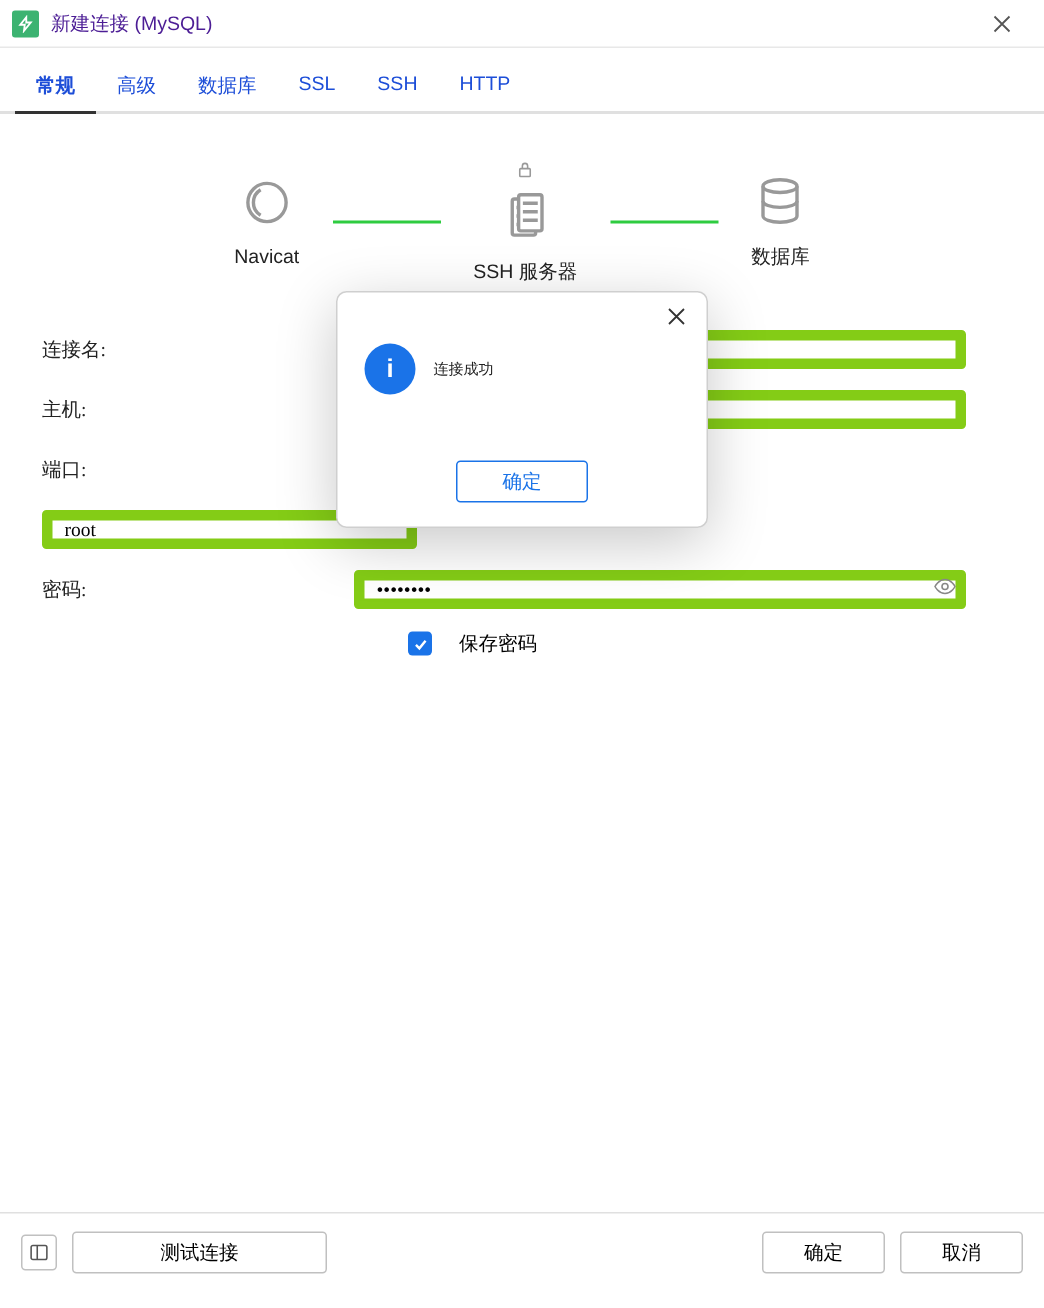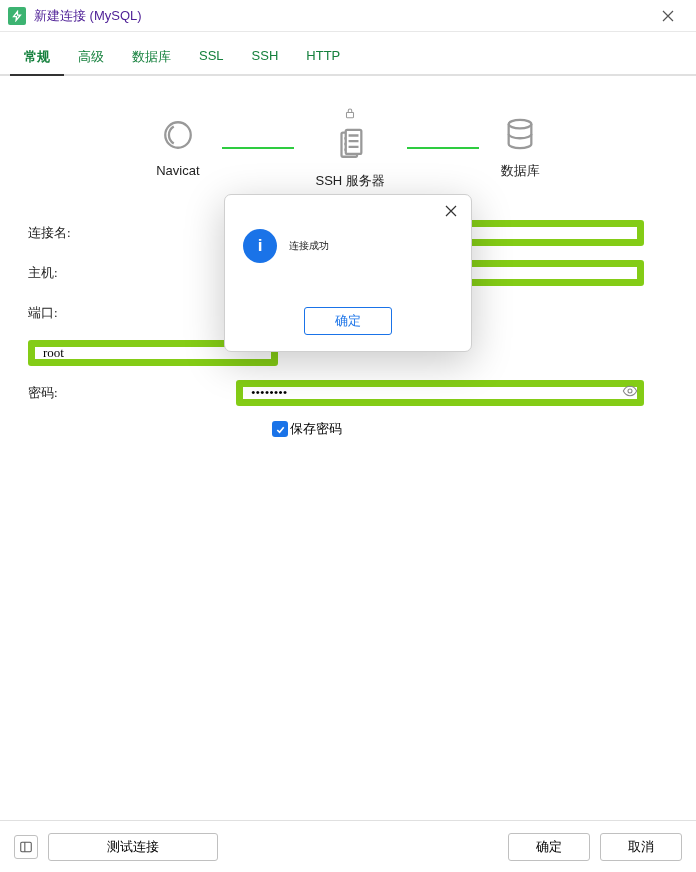--- a/index.html
+++ b/index.html
@@ -41,21 +41,21 @@
       cursor: pointer;
     }
     .tabs {
       display: flex;
       padding: 8px 10px 0 10px;
       gap: 0;
       border-bottom: 2px solid #e0e0e0;
     }
     .tab {
       padding: 8px 14px;
-      color: #15803d;
+      color: #1d4ed8;
       cursor: pointer;
       position: relative;
     }
     .tab.active {
       font-weight: 600;
     }
     .tab.active::after {
       content: "";
       position: absolute;
       left: 0; right: 0; bottom: -2px;
@@ -103,30 +103,30 @@
       font-family: inherit;
       font-size: 13px;
       background: #fff;
     }
     .port-input { width: 62px; }
     .pw-wrap { position: relative; width: 250px; }
     .pw-eye {
       position: absolute; right: 6px; top: 50%; transform: translateY(-50%);
       color: #888; cursor: pointer;
     }
-    .chk-row { display: flex; align-items: center; gap: 2px; margin-left: 208px; padding-left: 36px; }
+    .chk-row { display: flex; align-items: center; gap: 18px; margin-left: 208px; padding-left: 36px; }
     .chk {
       width: 16px; height: 16px; border-radius: 3px;
       background: #1a73e8; display: flex; align-items: center; justify-content: center;
       cursor: pointer;
     }
     .chk svg { width: 11px; height: 11px; }
     .footer {
       position: absolute;
-      bottom: 0; left: 0; right: 0;
+      bottom: 12px; left: 0; right: 0;
       height: 52px;
       border-top: 1px solid #e0e0e0;
       display: flex;
       align-items: center;
       padding: 0 14px;
       gap: 10px;
     }
     .panel-toggle {
       width: 24px; height: 24px;
       border: 1px solid #c0c0c0;

